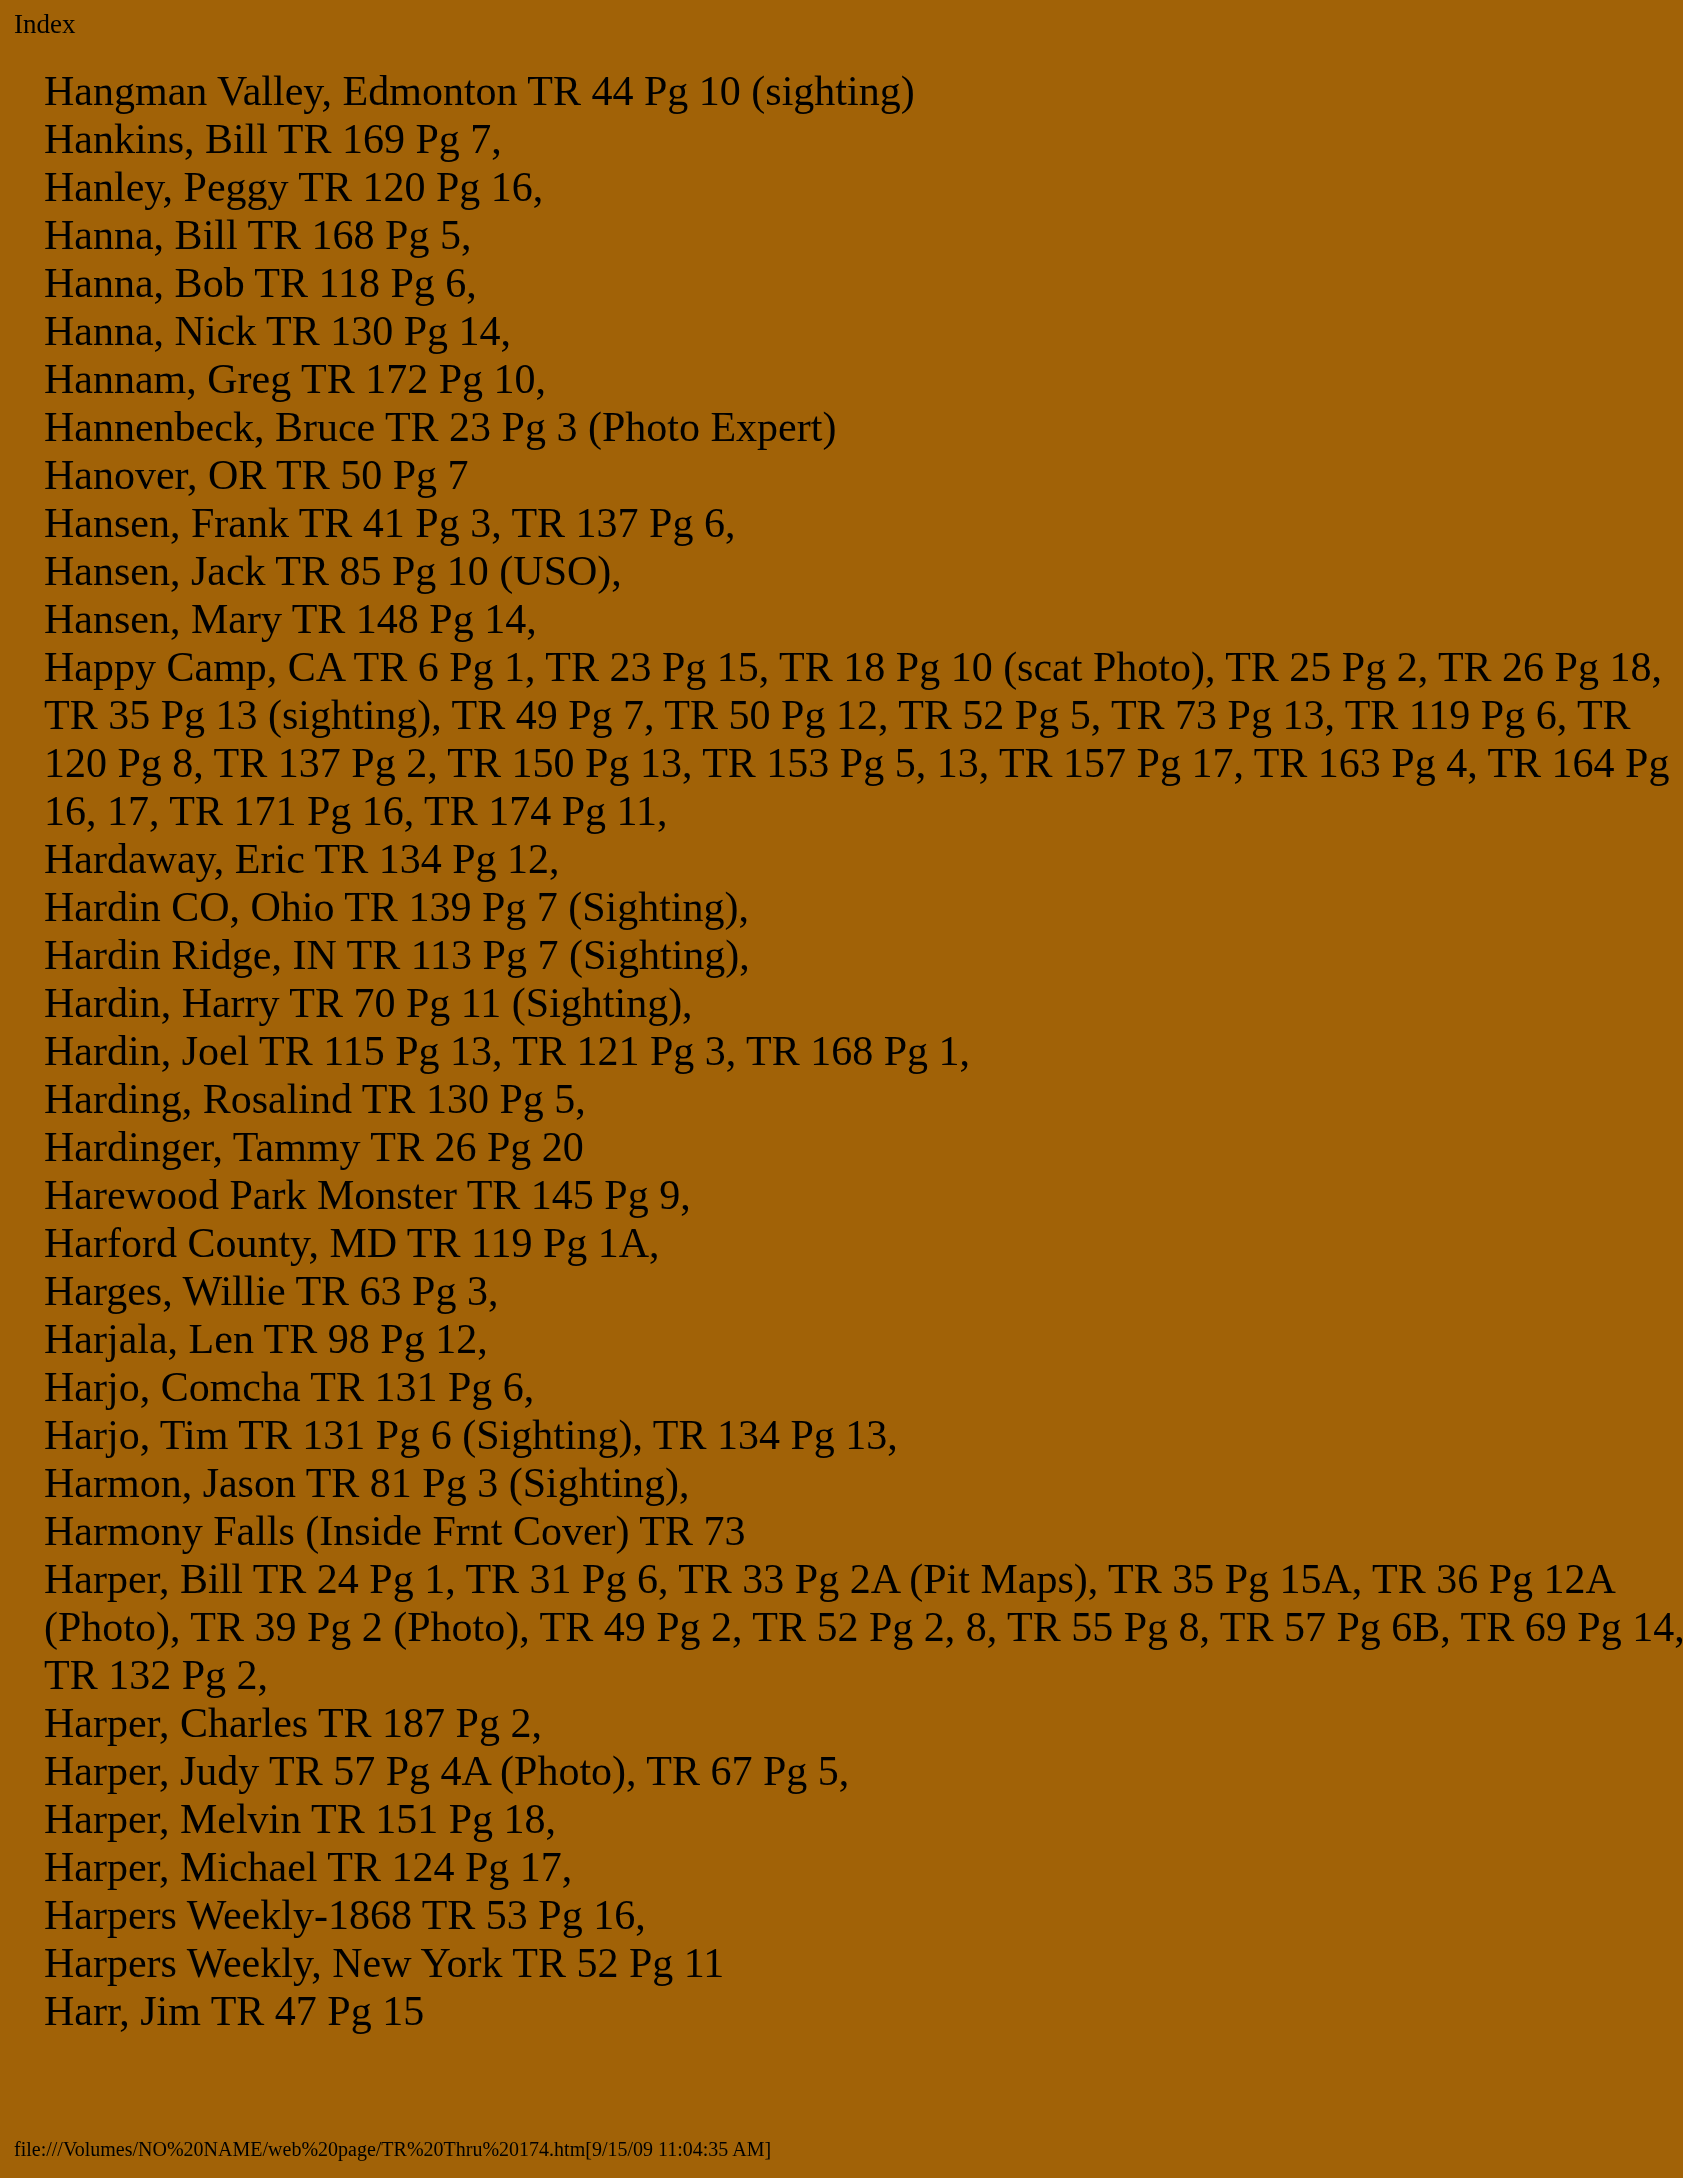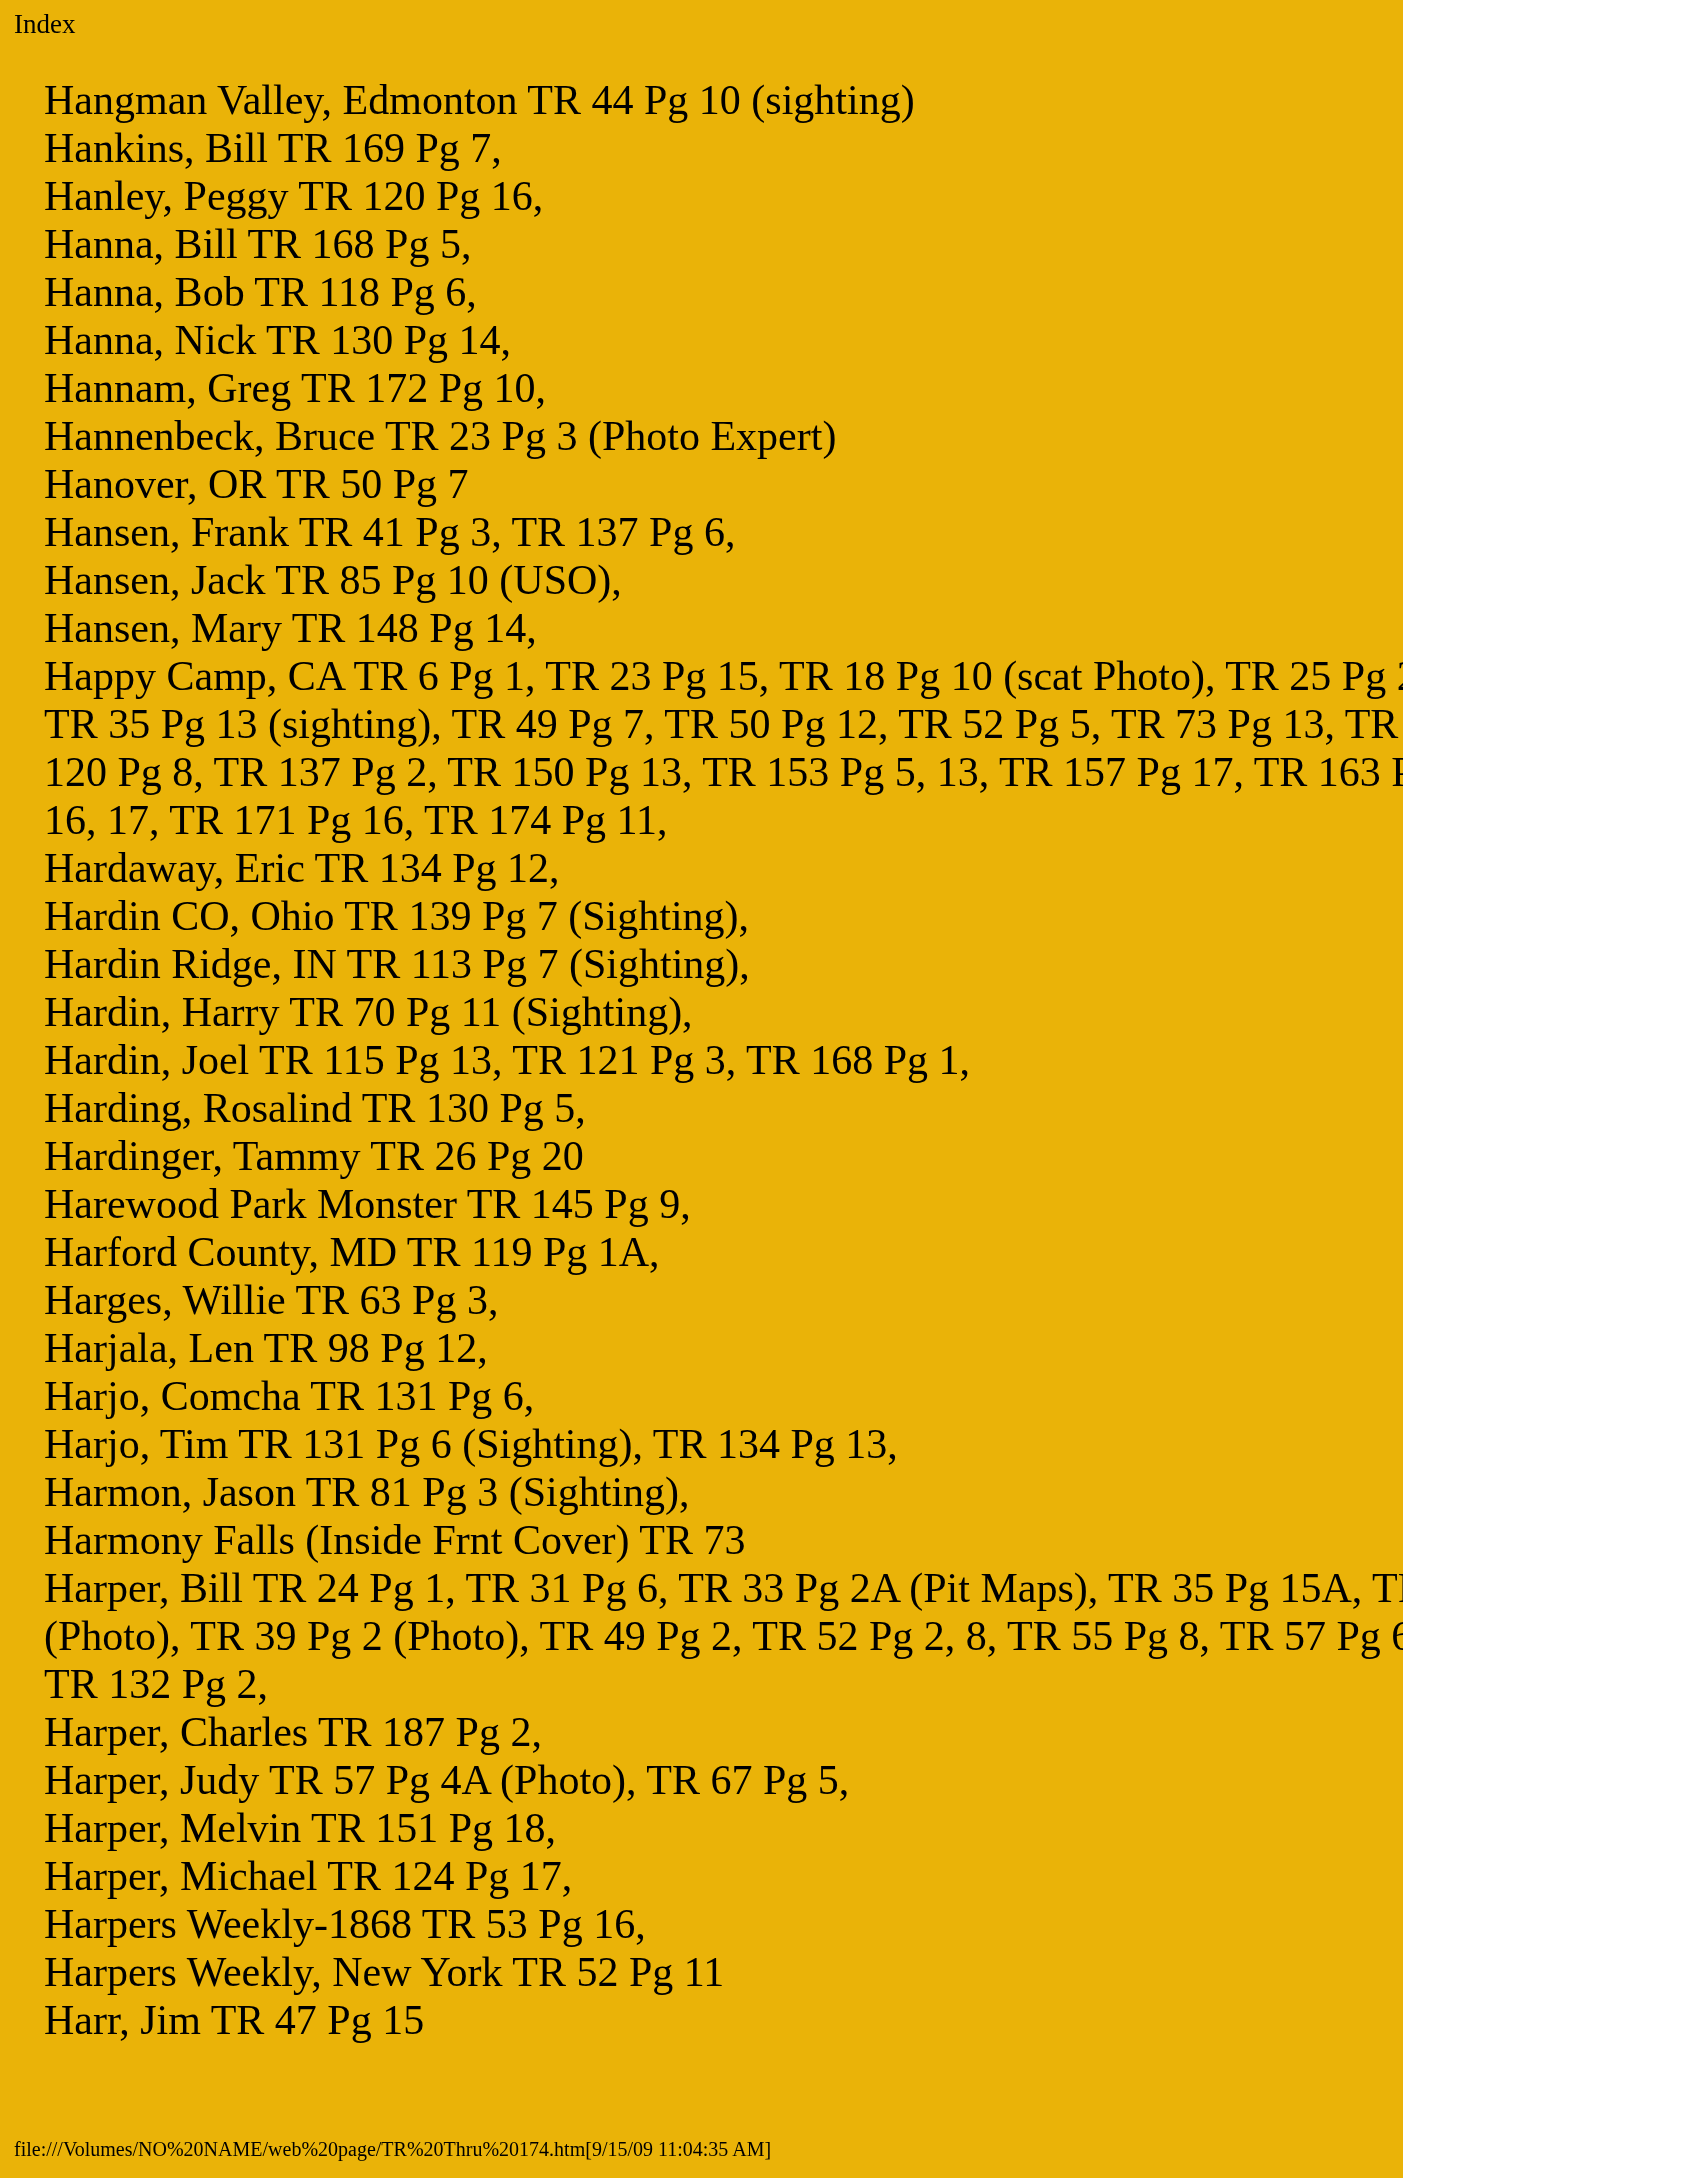--- a/index.html
+++ b/index.html
@@ -2,38 +2,38 @@
 <html><head>
 <meta charset="utf-8">
 <style>
   html, body {
     margin: 0;
     padding: 0;
     background: #ffffff;
   }
   .page {
     position: relative;
-    width: 1403px;
+    width: 1683px;
     height: 2178px;
-    background: #eab308;
+    background: #a16207;
     color: #000000;
     font-family: "Liberation Serif", "DejaVu Serif", serif;
     overflow: hidden;
   }
   .doc-header {
     position: absolute;
     top: 8px;
     left: 14px;
     font-size: 27px;
     line-height: 32px;
     white-space: pre;
   }
   .index-list {
     position: absolute;
-    top: 76px;
+    top: 67px;
     left: 44px;
     width: 1604px;
     font-size: 42px;
     line-height: 48px;
   }
   .entry {
     white-space: pre; 
   }
   .doc-footer {
     position: absolute;

